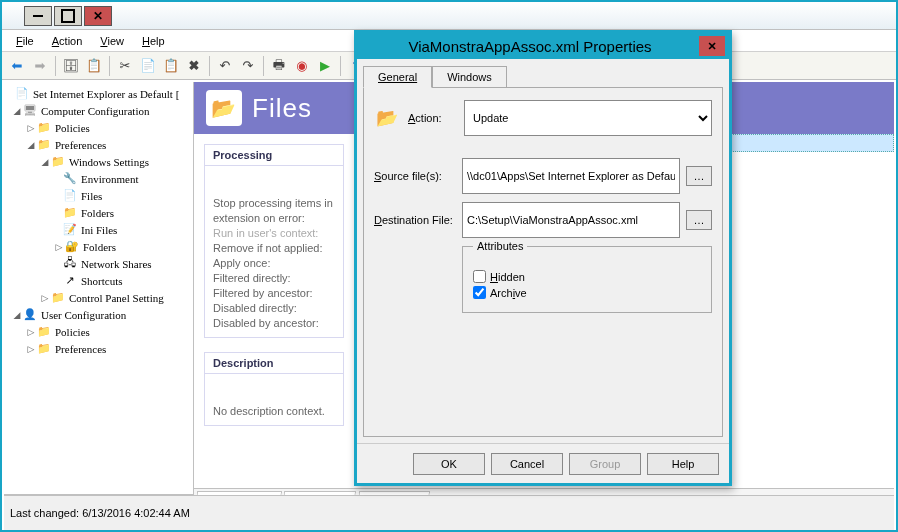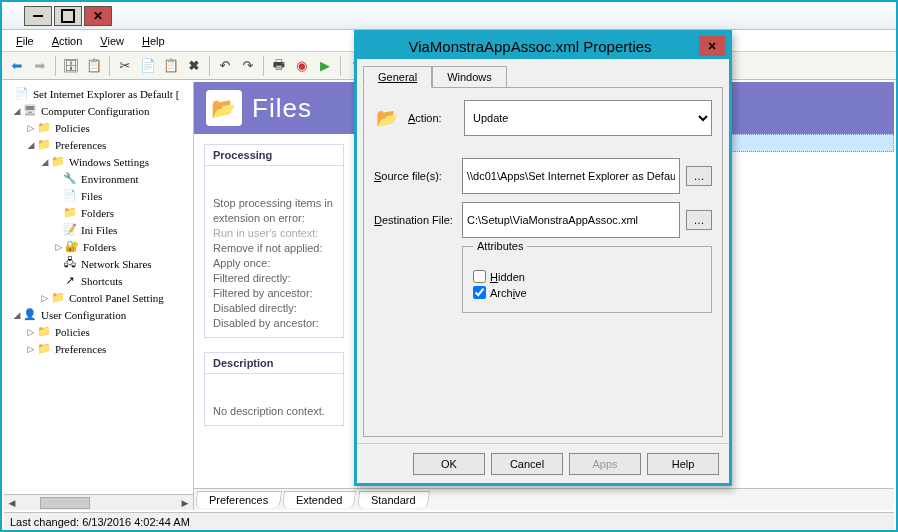--- a/index.html
+++ b/index.html
@@ -50,21 +50,21 @@
 .panel-body { padding: 6px 8px; color: #666; font-size: 11px; line-height: 15px; margin-top: 24px; }
 .panel-body .dim { color:#aaa; }
 
 .content-list { position:absolute; top:52px; right:0; left:360px; bottom:30px; background:#fff; border-left:1px solid #e0e0e0;}
 .content-list .item { padding:2px 4px; background:#cce8ff; border:1px dotted #5aa;}
 
 .bottom-tabs { position: absolute; bottom: 0; left: 0; right: 0; height: 22px; background: #f5f5f5; display: flex; align-items: center; border-top: 1px solid #c0c0c0; }
 .btab { padding: 2px 12px; border: 1px solid #c0c0c0; border-bottom: none; border-radius: 0 0 6px 6px; margin-left: 2px; background: #fff; font-size: 11px; transform: skewX(-8deg); }
 .btab span { display:inline-block; transform: skewX(8deg);}
 
-.statusbar { position: absolute; bottom: 0; left: 2px; right: 2px; height: 18px; background: #f0f0f0; border-top: 1px solid #c0c0c0; display: flex; align-items: center; padding: 8px 6px; font-size: 11px; }
+.statusbar { position: absolute; bottom: 0; left: 2px; right: 2px; height: 18px; background: #f0f0f0; border-top: 1px solid #c0c0c0; display: flex; align-items: center; padding: 17px 6px; font-size: 11px; }
 
 
 .dialog { position: absolute; top: 28px; left: 352px; width: 378px; height: 456px; background: #f0f0f0; border: 3px solid #1ba6c7; box-shadow: 2px 4px 8px rgba(0,0,0,.3); z-index: 50; display:flex; flex-direction:column;}
 .dialog-title { height: 26px; background: #1ba6c7; color: #000; display: flex; align-items: center; padding: 0 4px; }
 .dialog-title .txt { flex: 1; text-align: center; font-size: 15px; }
 .dialog-title .close { width: 26px; height: 20px; background: #c75050; display: flex; align-items: center; justify-content: center; color:#000; font-weight:bold;}
 
 .dlg-tabs { display: flex; padding: 6px 6px 0 6px; }
 .dlg-tab { padding: 4px 14px; border: 1px solid #aaa; background: #f0f0f0; position:relative; top:1px; font-size:11px;}
 .dlg-tab.active { background: #f0f0f0; border-bottom: 1px solid #f0f0f0; z-index:2;text-decoration:underline;}
@@ -299,16 +299,16 @@
         <div class="chk-row">
             <input type="checkbox" checked="" style="">
             <span>Arch<u>i</u>ve</span>
           </div>
       </div>
     </div>
   </div>
   <div class="dlg-actions">
     <div class="dlg-btn">OK</div>
     <div class="dlg-btn">Cancel</div>
-    <div class="dlg-btn disabled">Apps</div>
+    <div class="dlg-btn disabled">Group</div>
     <div class="dlg-btn">Help</div>
   </div>
 </div>
 
 </body></html>

